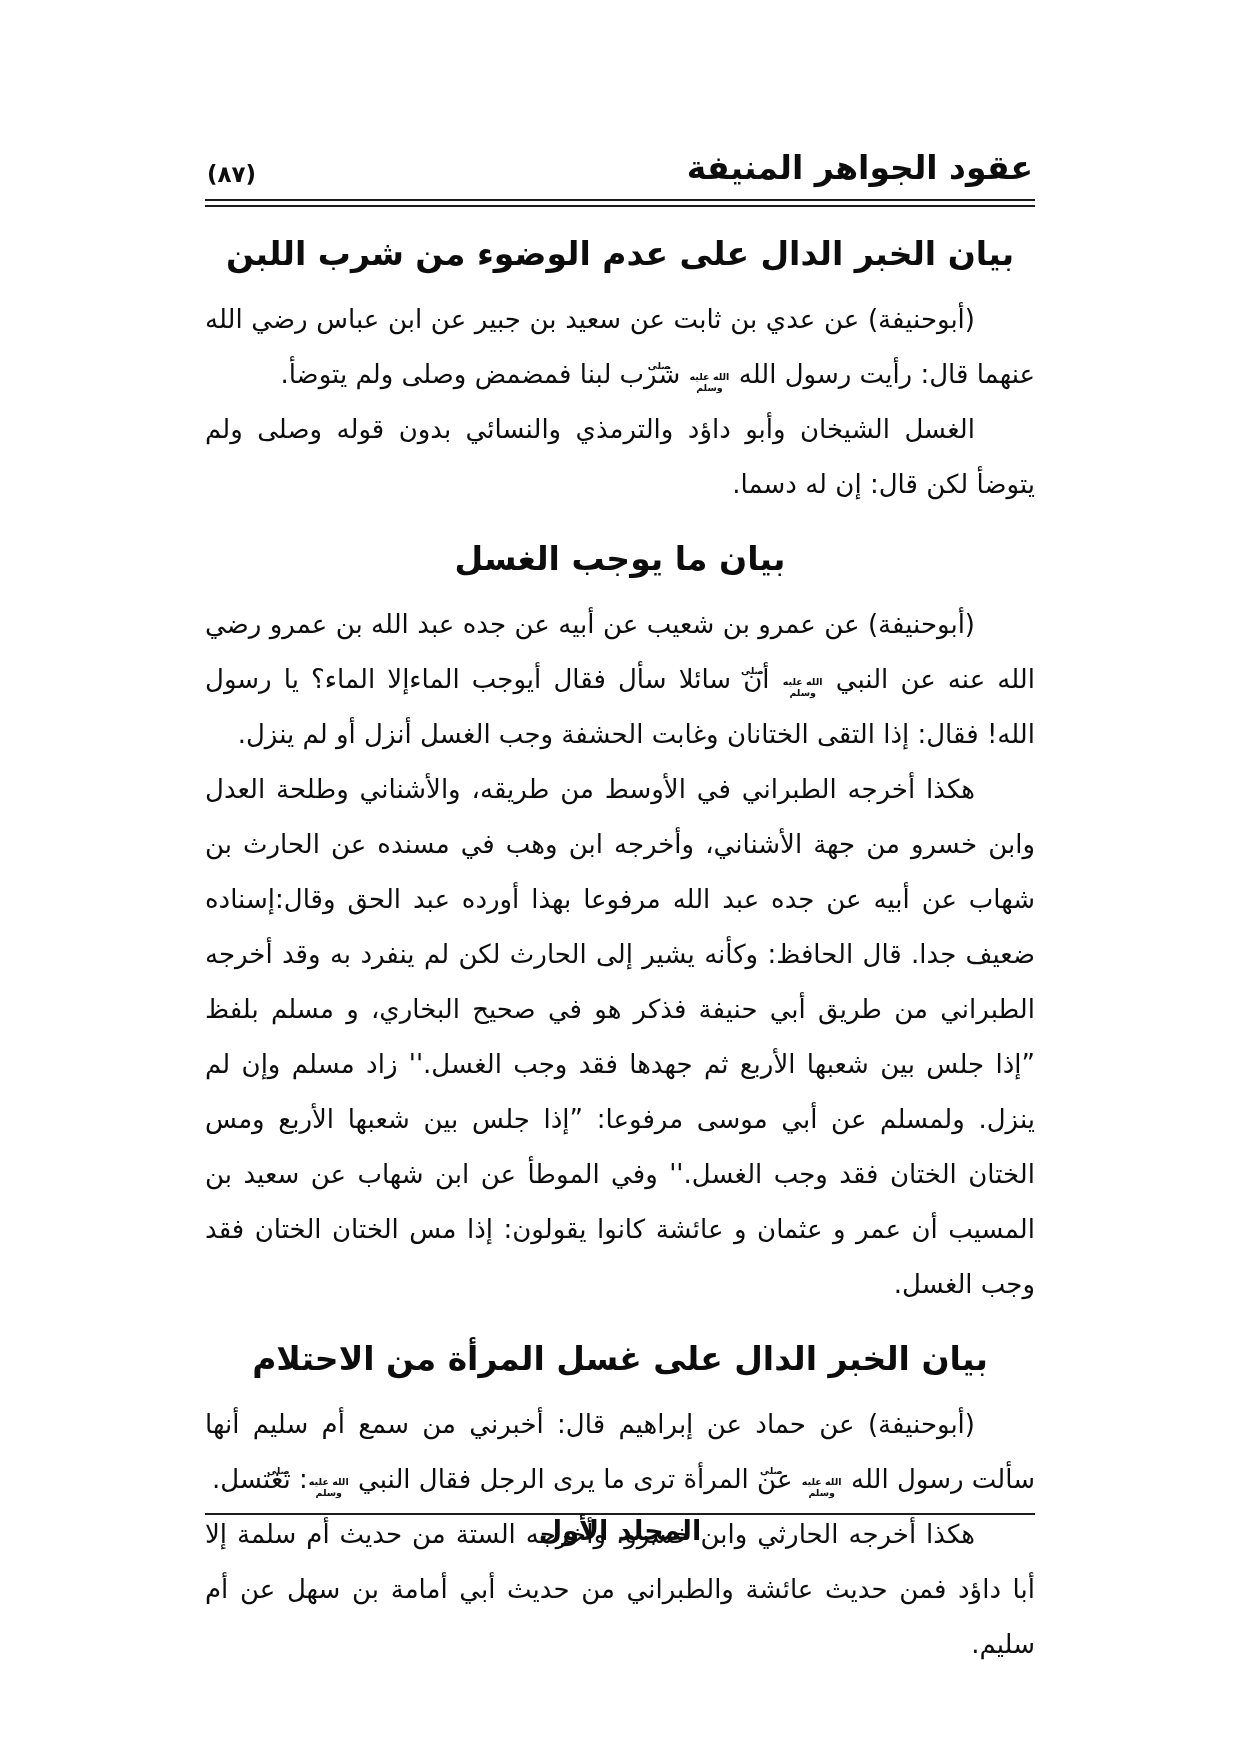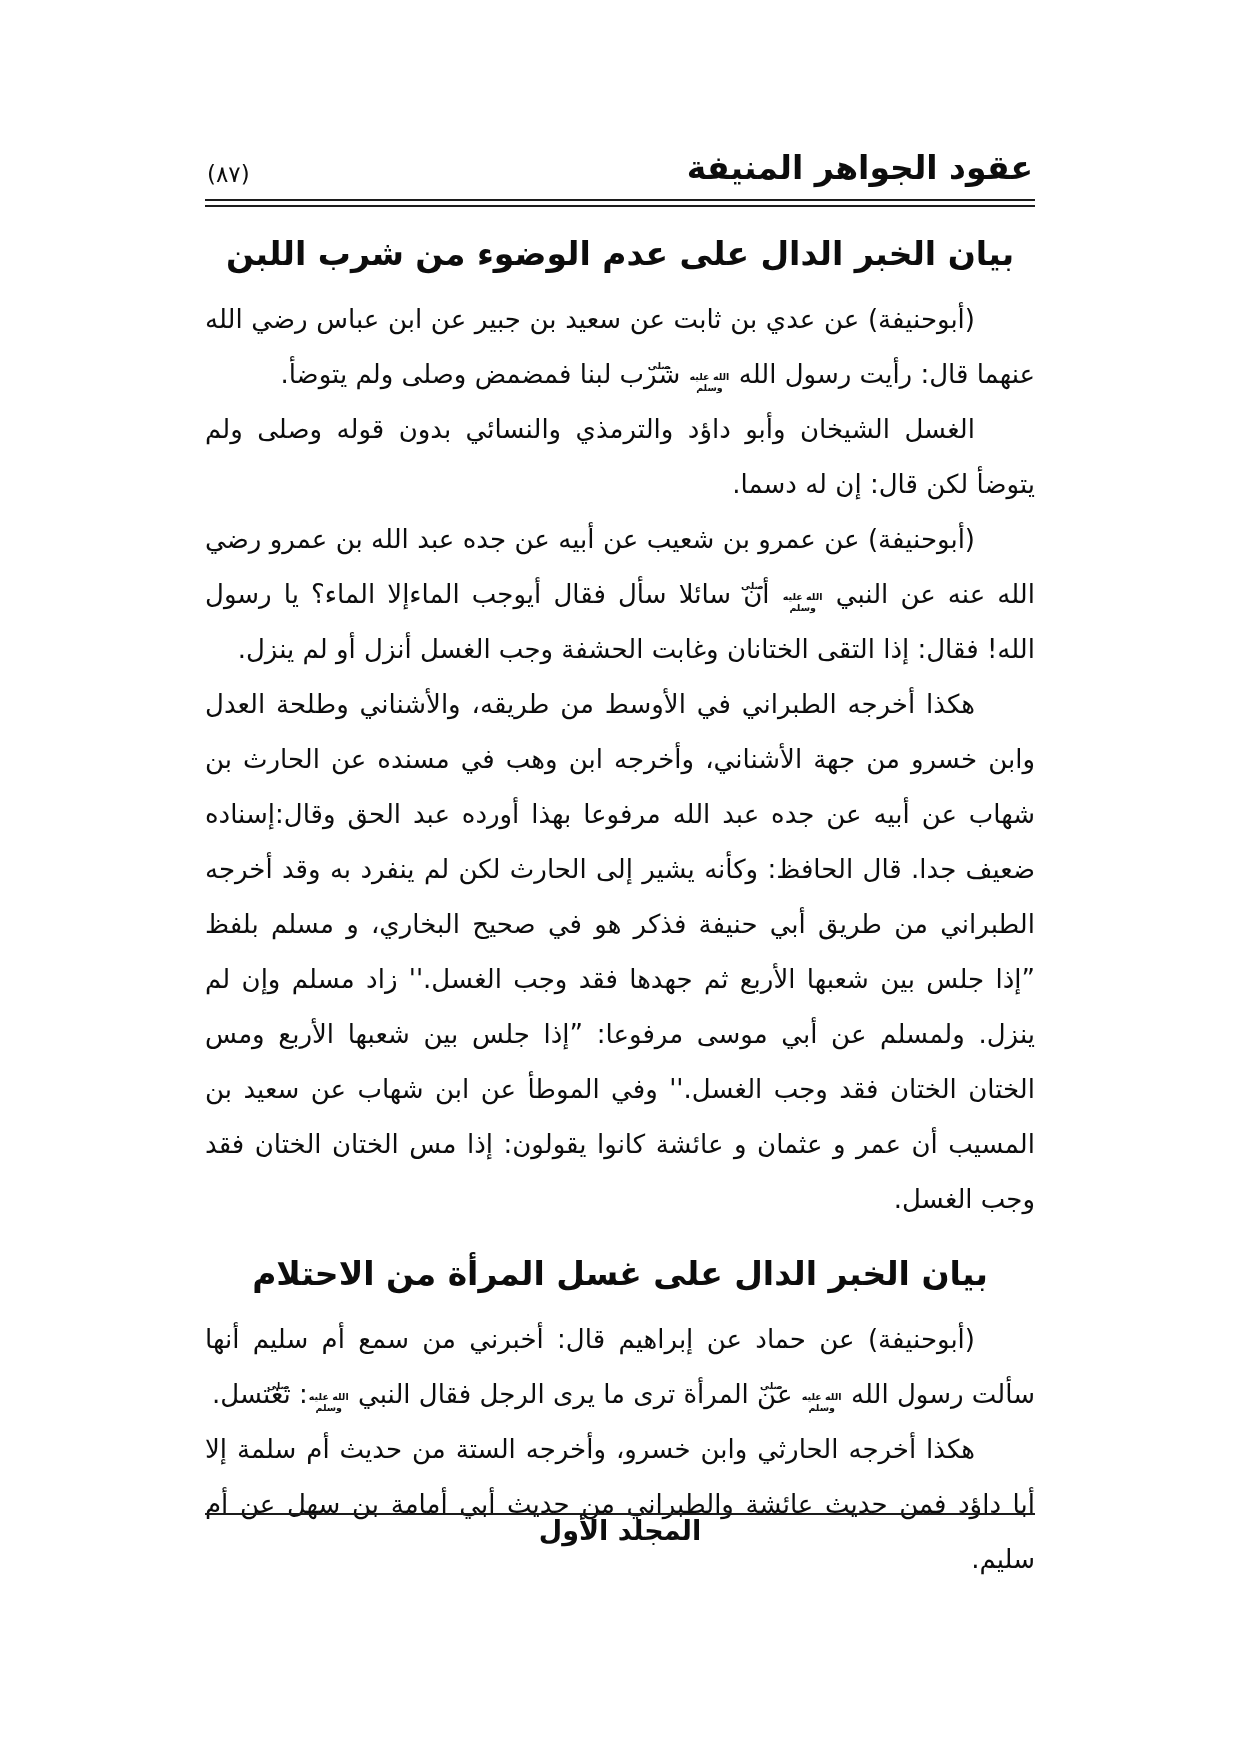--- a/index.html
+++ b/index.html
@@ -25,21 +25,21 @@
     align-items: flex-end;
     padding: 0 2px 12px 2px;
   }
   .book-title {
     font-size: 33px;
     font-weight: bold;
     letter-spacing: 0;
   }
   .page-num {
     font-size: 23px;
-    font-weight: normal;
+    font-weight: bold;
     direction: ltr;
   }
   .double-rule {
     height: 4px;
     border-top: 2px solid #1c1c1c;
     border-bottom: 2px solid #1c1c1c;
   }
   .section-heading {
     text-align: center;
     font-size: 33px;
@@ -90,20 +90,21 @@
   </div>
   <div class="double-rule"></div>
 
   <section>
     <h1 class="section-heading">بيان الخبر الدال على عدم الوضوء من شرب اللبن</h1>
     <p class="para">(أبوحنيفة) عن عدي بن ثابت عن سعيد بن جبير عن ابن عباس رضي الله عنهما قال: رأيت رسول الله <span class="honorific">صلى الله عليه وسلم</span> شرب لبنا فمضمض وصلى ولم يتوضأ.</p>
     <p class="para">الغسل الشيخان وأبو داؤد والترمذي والنسائي بدون قوله وصلى ولم يتوضأ لكن قال: إن له دسما.</p>
   </section>
 
   <section>
+    <h1 class="section-heading">بيان ما يوجب الغسل</h1>
     <p class="para">(أبوحنيفة) عن عمرو بن شعيب عن أبيه عن جده عبد الله بن عمرو رضي الله عنه عن النبي <span class="honorific">صلى الله عليه وسلم</span> أن سائلا سأل فقال أيوجب الماءإلا الماء؟ يا رسول الله! فقال: إذا التقى الختانان وغابت الحشفة وجب الغسل أنزل أو لم ينزل.</p>
     <p class="para">هكذا أخرجه الطبراني في الأوسط من طريقه، والأشناني وطلحة العدل وابن خسرو من جهة الأشناني، وأخرجه ابن وهب في مسنده عن الحارث بن شهاب عن أبيه عن جده عبد الله مرفوعا بهذا أورده عبد الحق وقال:إسناده ضعيف جدا. قال الحافظ: وكأنه يشير إلى الحارث لكن لم ينفرد به وقد أخرجه الطبراني من طريق أبي حنيفة فذكر هو في صحيح البخاري، و مسلم بلفظ ”إذا جلس بين شعبها الأربع ثم جهدها فقد وجب الغسل.'' زاد مسلم وإن لم ينزل. ولمسلم عن أبي موسى مرفوعا: ”إذا جلس بين شعبها الأربع ومس الختان الختان فقد وجب الغسل.'' وفي الموطأ عن ابن شهاب عن سعيد بن المسيب أن عمر و عثمان و عائشة كانوا يقولون: إذا مس الختان الختان فقد وجب الغسل.</p>
   </section>
 
   <section>
     <h1 class="section-heading">بيان الخبر الدال على غسل المرأة من الاحتلام</h1>
     <p class="para">(أبوحنيفة) عن حماد عن إبراهيم قال: أخبرني من سمع أم سليم أنها سألت رسول الله <span class="honorific">صلى الله عليه وسلم</span> عن المرأة ترى ما يرى الرجل فقال النبي <span class="honorific">صلى الله عليه وسلم</span>: تغتسل.</p>
     <p class="para">هكذا أخرجه الحارثي وابن خسرو، وأخرجه الستة من حديث أم سلمة إلا أبا داؤد فمن حديث عائشة والطبراني من حديث أبي أمامة بن سهل عن أم سليم.</p>
   </section>
 

